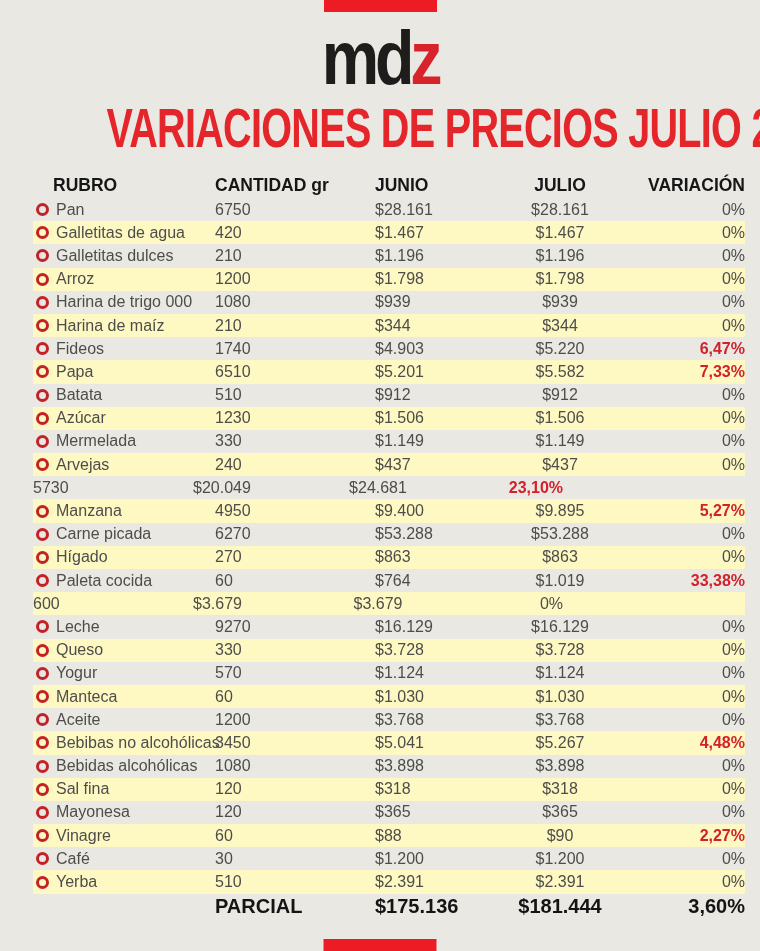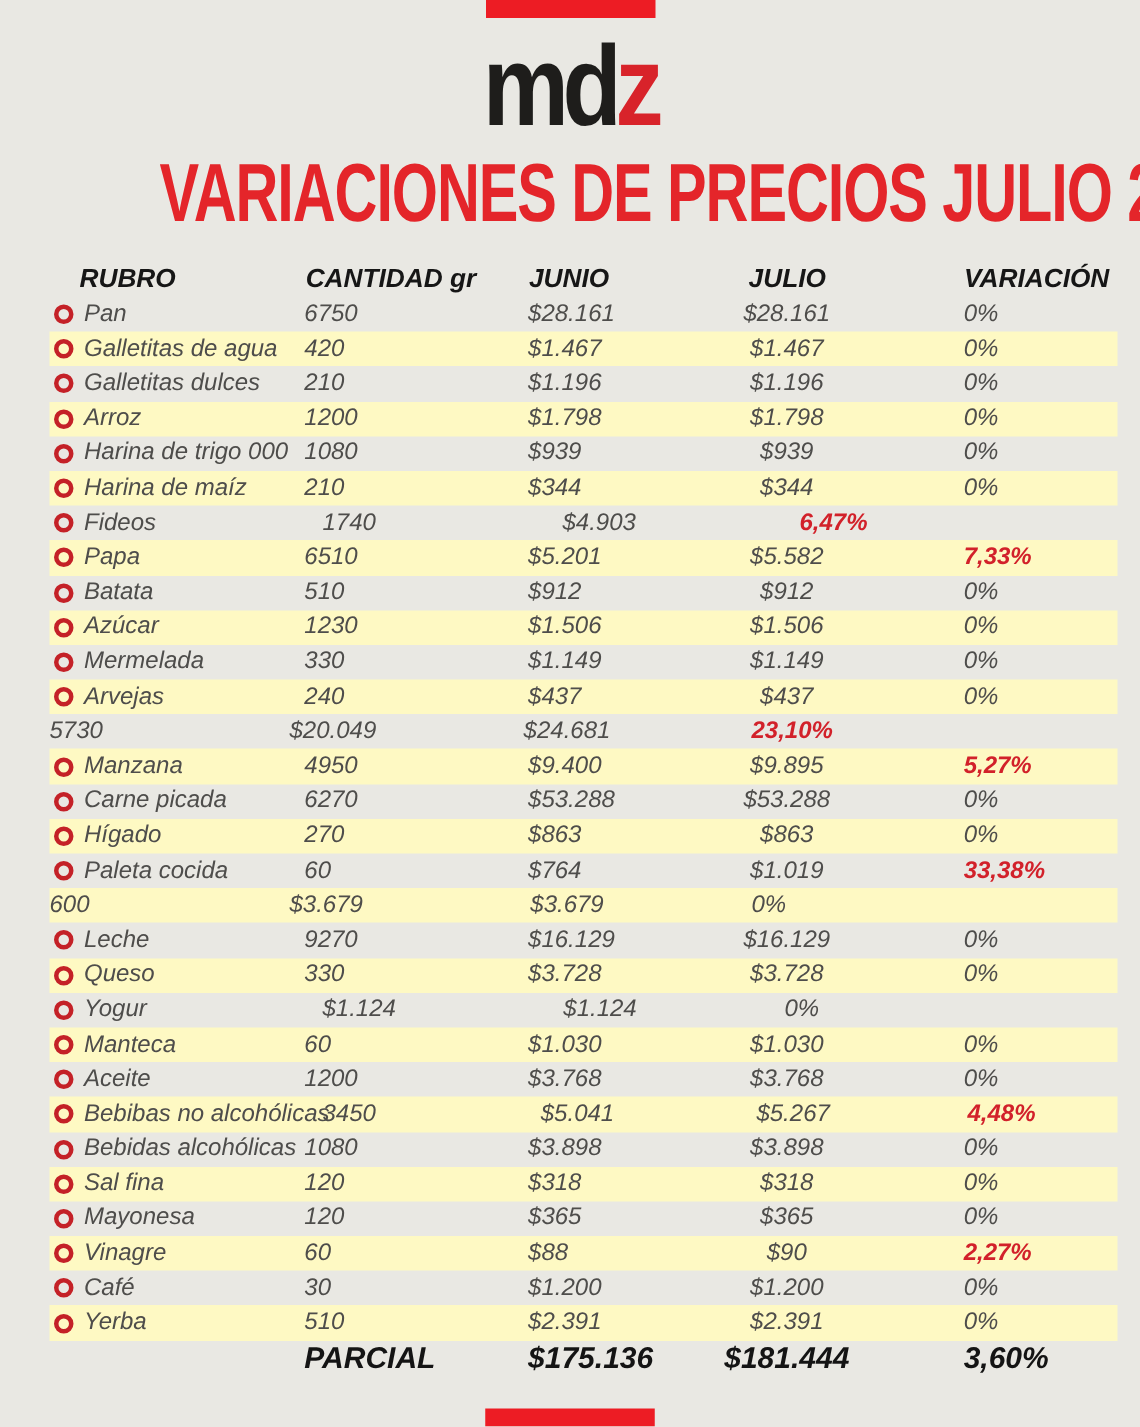--- a/index.html
+++ b/index.html
@@ -19,32 +19,32 @@
   .logo .lg-black{color:#1e1d1b;}
   .logo .lg-red{color:#d8232a;}
   .title{
     margin:10px 0 0 0;
     font-size:55px;font-weight:bold;line-height:56px;
     color:#e4252a;text-align:center;white-space:nowrap;
     letter-spacing:-1px;
     transform:scaleX(.72);transform-origin:50% 50%;
   }
   .table{margin:16px 15px 0 33px;width:712px;}
-  .row,.thead,.tfoot{display:flex;align-items:center;font-style:italic;}
+  .row,.thead,.tfoot{display:flex;align-items:center;}
   .thead{height:26px;font-weight:bold;font-size:17.5px;color:#161616;}
   .row{height:23.2px;font-size:16px;color:#4e4d4b;}
   .row.white{background:#fef9c3;}
   .tfoot{height:25px;font-weight:bold;font-size:20px;color:#141414;}
   .c{box-sizing:border-box;}
   .c.rubro{width:182px;display:flex;align-items:center;gap:7px;padding-left:3px;}
   .thead .c.rubro{padding-left:20px;}
   .c.cant{width:160px;text-align:left;}
   .c.junio{width:110px;text-align:left;}
   .c.julio{width:150px;text-align:center;}
-  .c.var{width:110px;text-align:left;margin-left:48px;}
+  .c.var{width:110px;text-align:right;}
   .bullet{
     flex:0 0 auto;width:13px;height:13px;border-radius:50%;
     border:3.5px solid #c42127;box-sizing:border-box;background:transparent;
   }
   .rlabel{white-space:nowrap;}
   .hot{color:#d2212a;font-weight:bold;}
   .bottom-bar{
     position:absolute;bottom:0;left:50%;transform:translateX(-50%);
     width:113px;height:12px;background:#ed1c24;
   }
@@ -137,20 +137,21 @@
     <div class="c var">0%</div>
   </div>
 
   <div class="row">
     <div class="c rubro">
       <span class="bullet"></span>
       <span class="rlabel">Fideos</span>
     </div>
     <div class="c cant">1740</div>
     <div class="c junio">$4.903</div>
+    <div class="c julio">$5.220</div>
     <div class="c var hot">6,47%</div>
   </div>
 
   <div class="row white">
     <div class="c rubro">
       <span class="bullet"></span>
       <span class="rlabel">Papa</span>
     </div>
     <div class="c cant">6510</div>
     <div class="c junio">$5.201</div>
@@ -280,20 +281,21 @@
     <div class="c junio">$3.728</div>
     <div class="c julio">$3.728</div>
     <div class="c var">0%</div>
   </div>
 
   <div class="row">
     <div class="c rubro">
       <span class="bullet"></span>
       <span class="rlabel">Yogur</span>
     </div>
+    <div class="c cant">570</div>
     <div class="c junio">$1.124</div>
     <div class="c julio">$1.124</div>
     <div class="c var">0%</div>
   </div>
 
   <div class="row white">
     <div class="c rubro">
       <span class="bullet"></span>
       <span class="rlabel">Manteca</span>
     </div>

